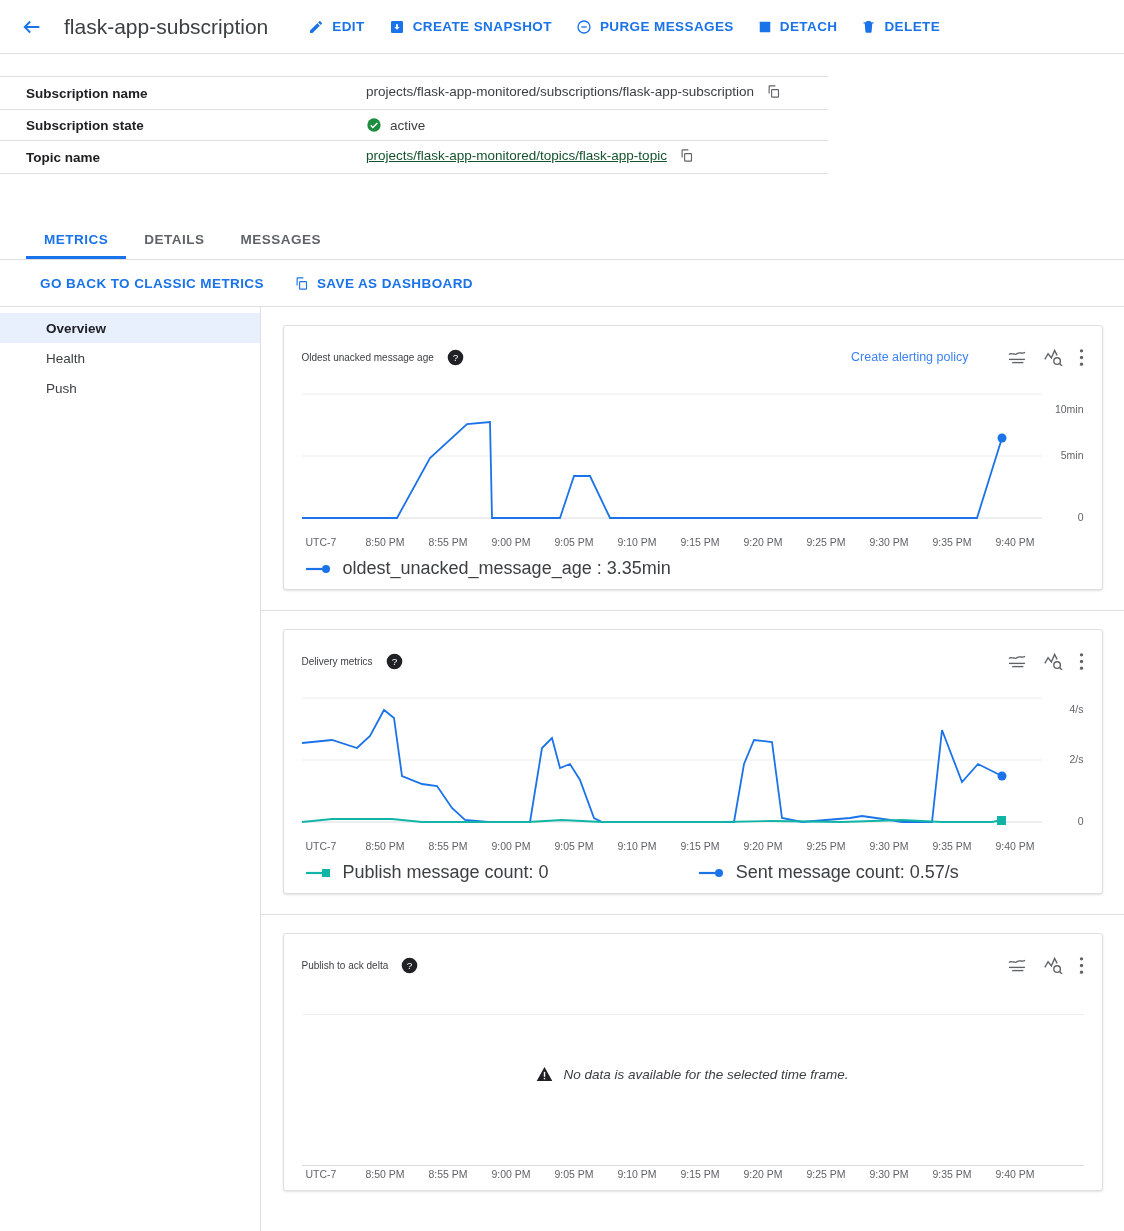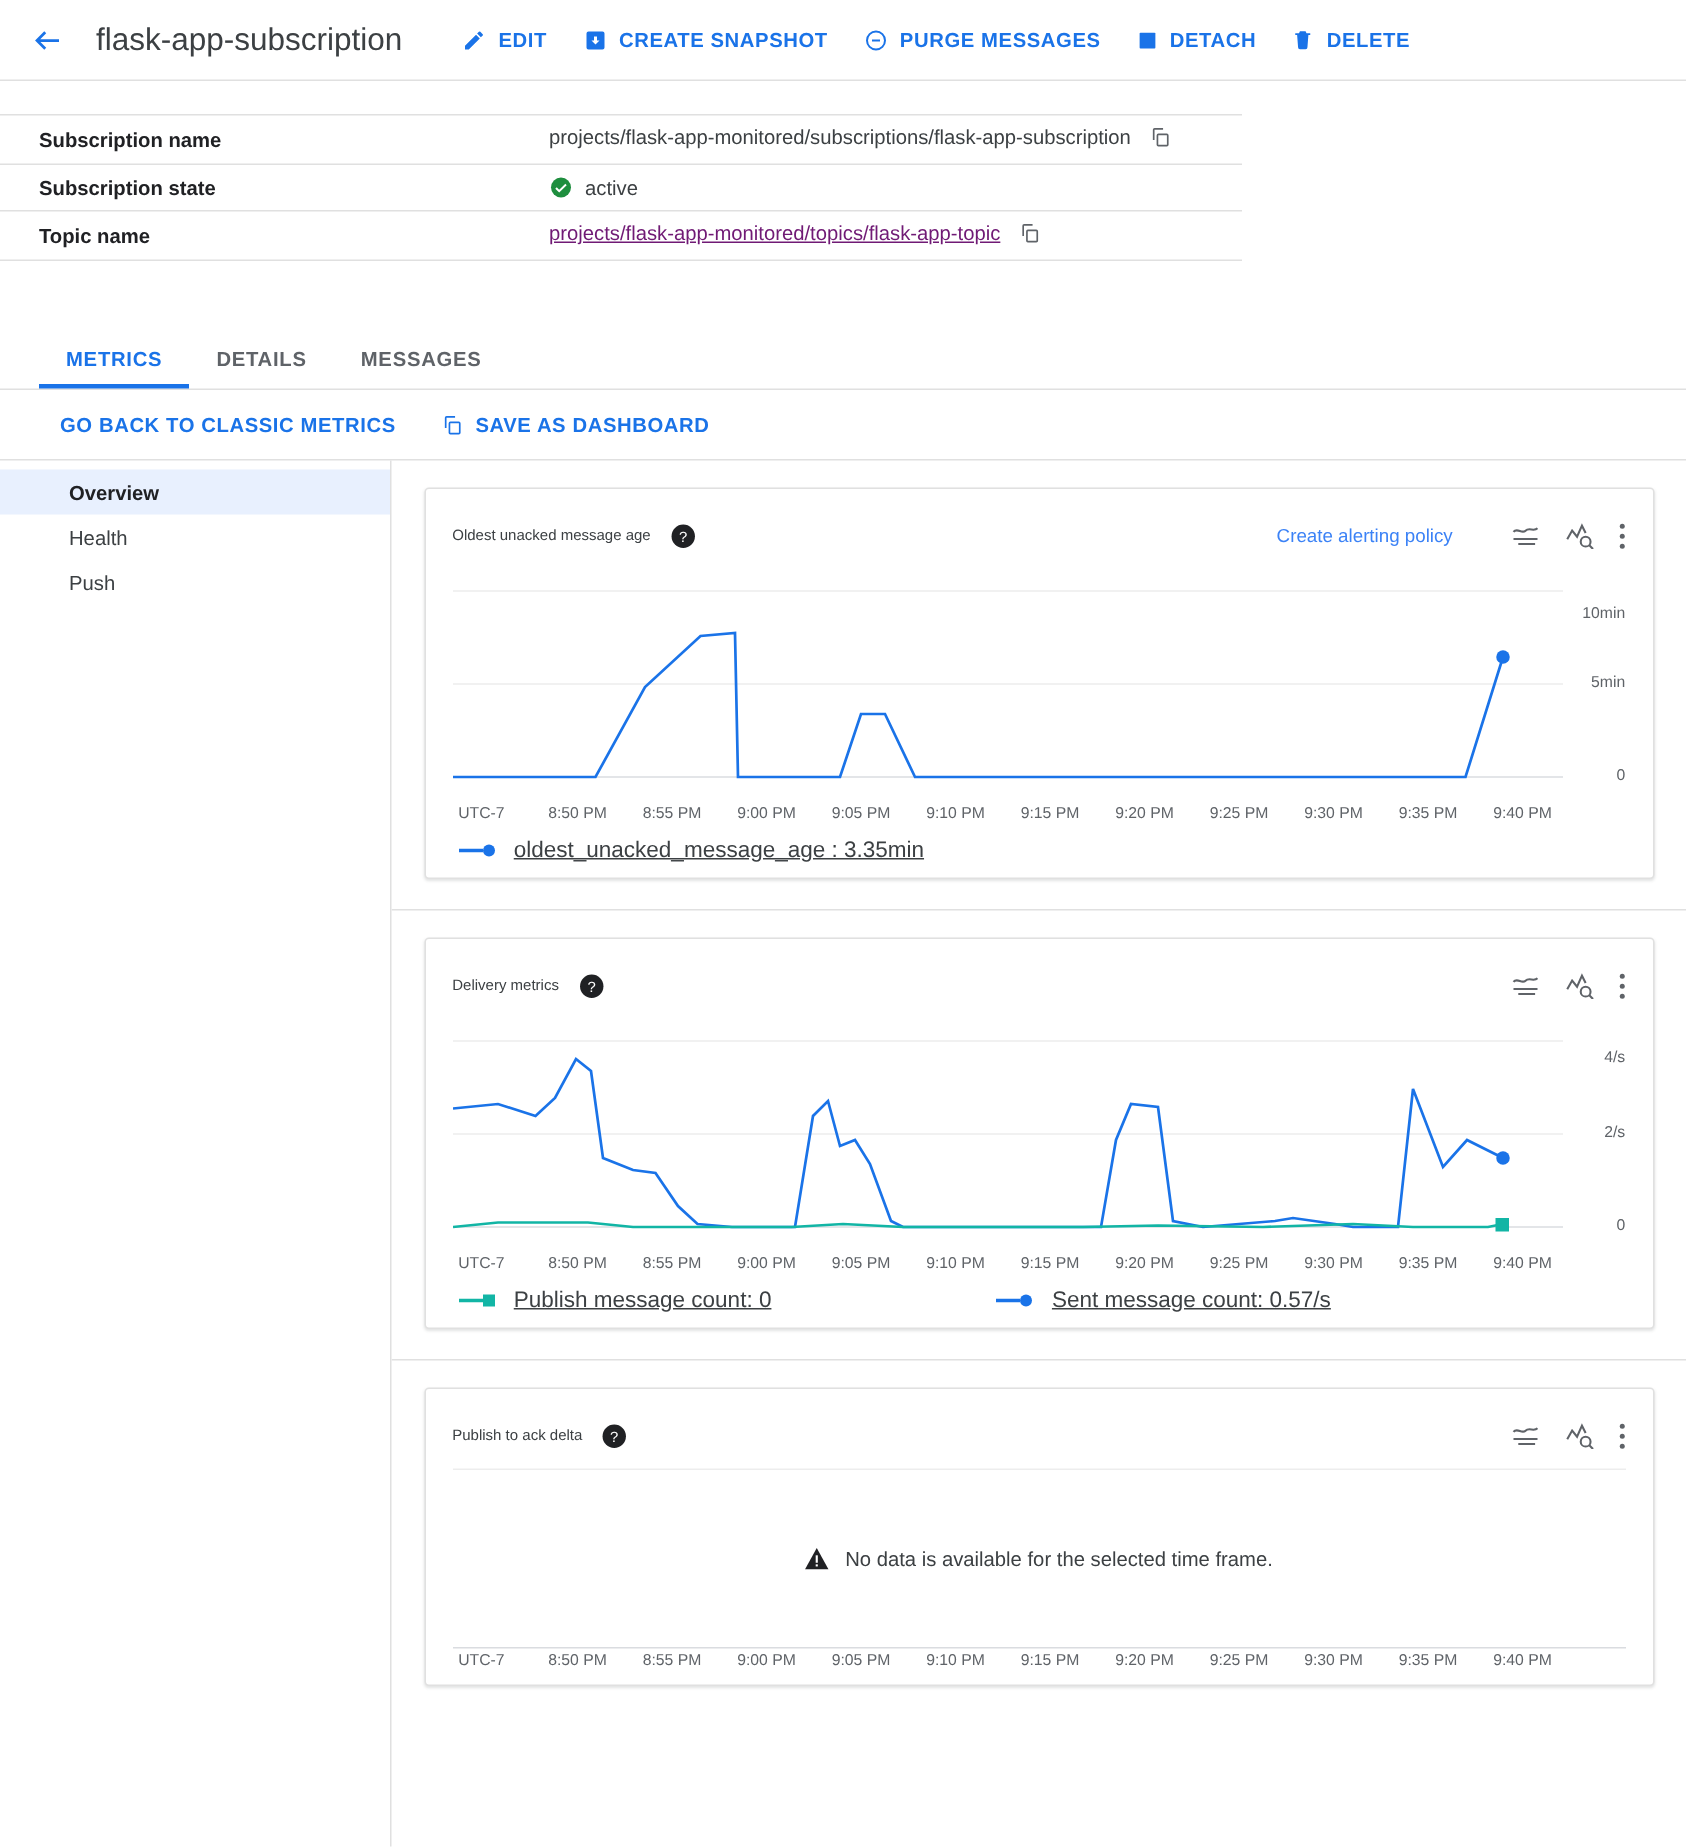--- a/index.html
+++ b/index.html
@@ -57,21 +57,21 @@
     font-size: 13.5px;
   }
   .info tr { border-bottom: 1px solid #e0e0e0; }
   .info tr:first-child { border-top: 1px solid #e0e0e0; }
   .info td { padding: 7px 6px; vertical-align: middle; }
   .info td.k { width: 360px; padding-left: 26px; font-weight: bold; color: #202124; }
   .info td.v { color: #3c4043; }
   .copy-ic { display: inline-block; margin-left: 8px; vertical-align: -3px; cursor: pointer; }
   .state-row { display: flex; align-items: center; }
   .state-row .check { margin-right: 8px; display: flex; }
-  .topic-link { color: #701a75; text-decoration: underline; cursor: pointer; }
+  .topic-link { color: #14532d; text-decoration: underline; cursor: pointer; }
 
   
   .tabs {
     margin-top: 48px;
     display: flex;
     border-bottom: 1px solid #e0e0e0;
     padding-left: 26px;
     height: 38px;
   }
   .tab {
@@ -151,21 +151,21 @@
     text-align: right; width: 46px;
   }
   .xaxis {
     display: flex; font-size: 10.5px; color: #5f6368;
     margin-top: 2px; padding-left: 4px;
   }
   .xaxis span { text-align: center; }
   .legend { display: flex; align-items: center; margin-top: 10px; padding-left: 4px; }
   .leg {
     display: flex; 
-    font-size: 15px; color: #3c4043; text-decoration: underline;
+    font-size: 18px; color: #3c4043;
   }
   .leg .swatch { margin-right: 9px; display: flex; align-items: center; }
   .leg.second { margin-left: 150px; }
 
   .nodata {
     display: flex; align-items: center; justify-content: center;
     height: 118px; font-size: 13.5px; color: #3c4043;
   }
   .nodata .warn { margin-right: 10px; display: flex; }
   .plot-blank { border-top: 1px solid #ededed; border-bottom: 1px solid #dadce0; }
@@ -494,21 +494,21 @@
               <span class="hicon">
                 <svg width="5" height="19" viewBox="0 0 6 22" fill="#5f6368">
                     <circle cx="3" cy="3" r="2"></circle>
                     <circle cx="3" cy="11" r="2"></circle>
                     <circle cx="3" cy="19" r="2"></circle>
                   </svg>
               </span>
             </div>
           </div>
 
-          <div class="plot plot-blank" style="height:120px;margin-top:5px;">
+          <div class="plot plot-blank" style="height:152px;margin-top:32px;font-style:italic;">
             <div class="nodata">
               <span class="warn">
                 <svg width="17" height="16" viewBox="0 0 24 22" fill="#202124">
                     <path d="M12 1 23 21H1L12 1z"></path>
                     <rect x="11" y="8" width="2" height="7" fill="#fff"></rect>
                     <rect x="11" y="16.5" width="2" height="2" fill="#fff"></rect>
                   </svg>
               </span>
               <span>No data is available for the selected time frame.</span>
             </div>

